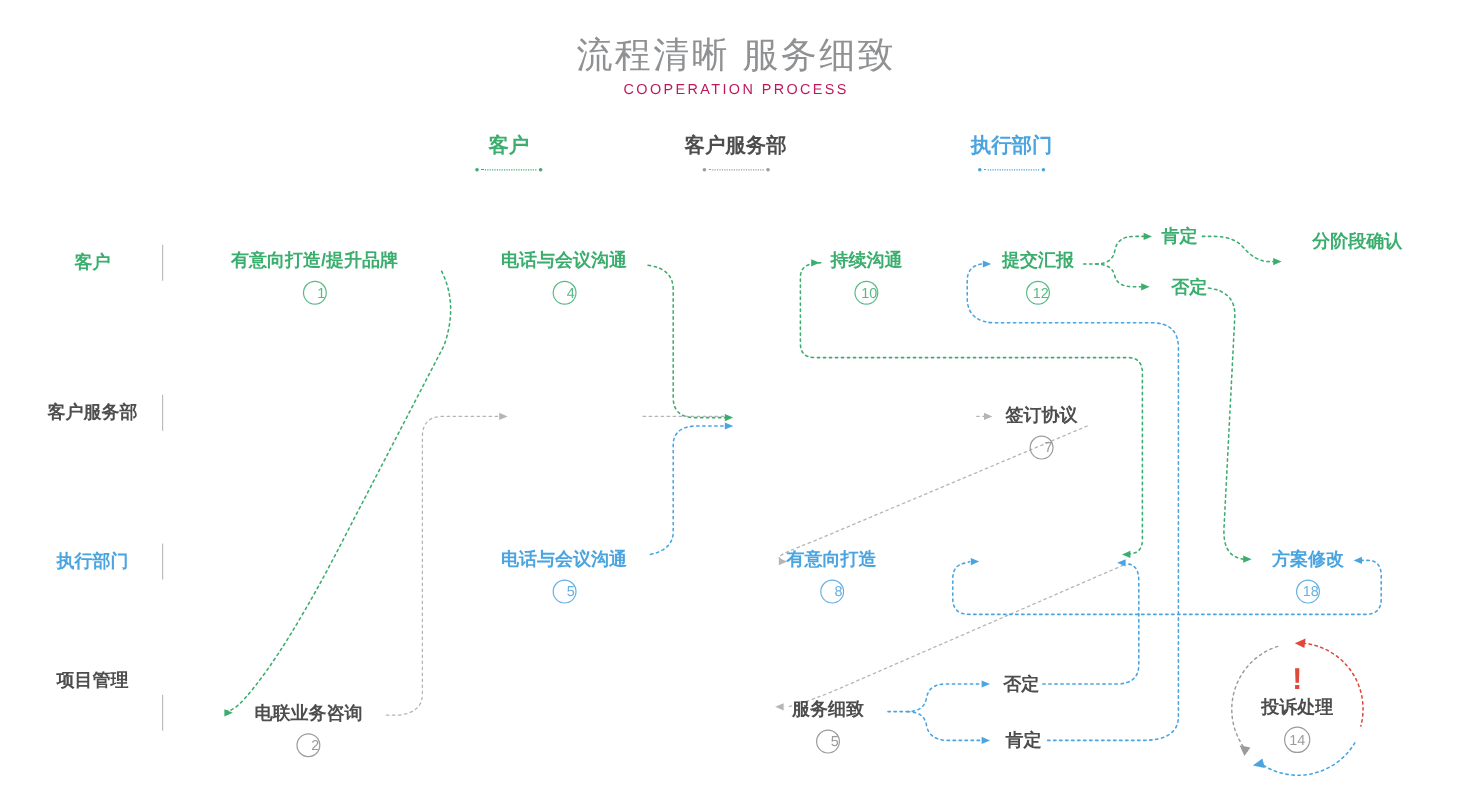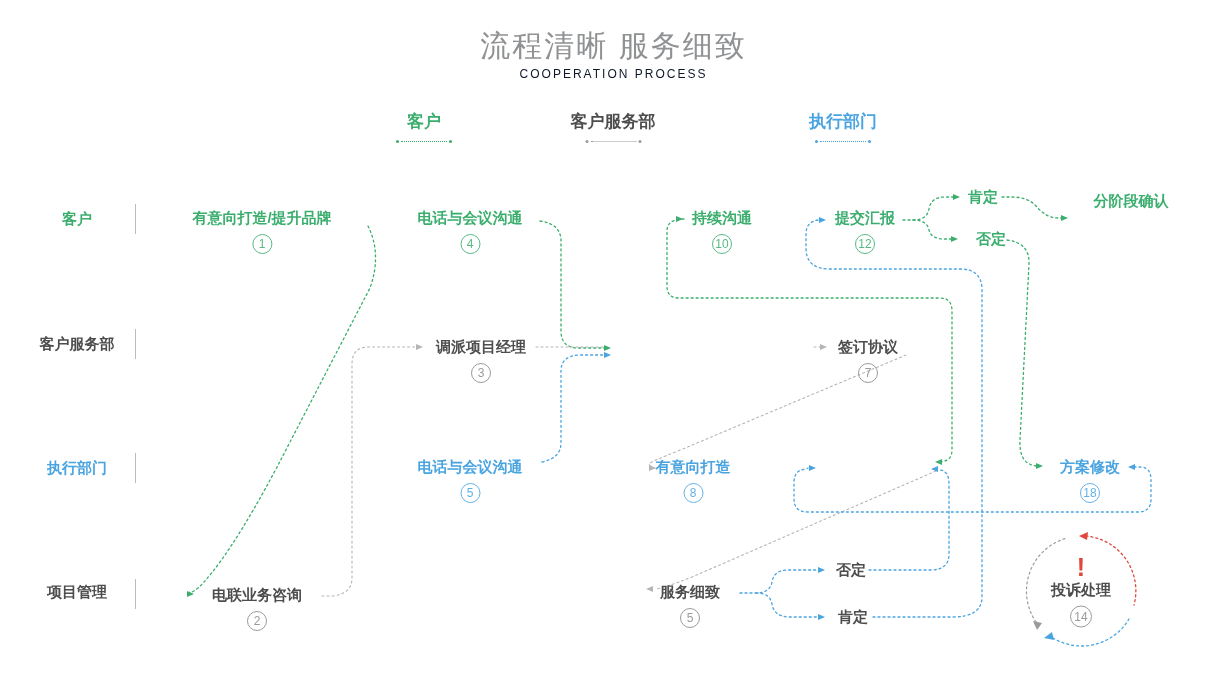--- a/index.html
+++ b/index.html
@@ -15,33 +15,33 @@
   .ln-blue{stroke:var(--blue);stroke-width:1.3}
   .ln-gray{stroke:var(--lightgray);stroke-width:1.1}
   .ln-red{stroke:var(--red);stroke-width:1.3}
   .ln-dgray{stroke:var(--gray);stroke-width:1.2}
   .ar-green{fill:var(--green)} .ar-blue{fill:var(--blue)}
   .ar-gray{fill:var(--lightgray)} .ar-red{fill:var(--red)} .ar-dgray{fill:var(--gray)}
 
   .page-title{position:absolute;left:0;top:26px;width:100%;text-align:center;
     font-size:30px;color:var(--title);letter-spacing:2px}
   .page-subtitle{position:absolute;left:0;top:67px;width:100%;text-align:center;
-    font-size:12px;color:#0f172a;letter-spacing:2px}
+    font-size:12px;color:#be185d;letter-spacing:2px}
 
   .col-header{position:absolute;transform:translateX(-50%);text-align:center;
     font-size:17px;font-weight:700;white-space:nowrap}
   .uline{margin:7px auto 0;display:flex;align-items:center;width:56px}
   .uline .dot{width:3px;height:3px;border-radius:50%;background:currentColor}
   .uline .dash{flex:1;border-top:1px dotted currentColor;margin:0 2px}
 
   .row-label{position:absolute;transform:translate(-50%,-50%);font-size:15px;
     font-weight:700;white-space:nowrap}
   .divider{position:absolute;width:1px;height:30px;background:#bcbcbc}
 
-  .node{position:absolute;transform:translateX(-50%);text-align:center;white-space:nowrap}
+  .node{position:absolute;transform:translateX(-50%);text-align:right;white-space:nowrap}
   .node .lbl{font-size:15px;font-weight:600;line-height:18px}
   .node .num{margin:7px auto 0;width:20px;height:20px;border:1px solid;border-radius:50%;
     font-size:12px;line-height:18px;font-weight:400}
   .c-green{color:var(--green)} .c-blue{color:var(--blue)} .c-dark{color:var(--dark)}
   .node.c-green .num{color:var(--green);border-color:var(--green);opacity:.85}
   .node.c-blue  .num{color:var(--blue);border-color:var(--blue);opacity:.85}
   .node.c-dark  .num{color:var(--gray);border-color:var(--gray)}
 
   .branch{position:absolute;transform:translateX(-50%);font-size:15px;font-weight:600;white-space:nowrap}
 
@@ -144,37 +144,33 @@
     <div class="uline">
         <span class="dot"></span>
         <span class="dash"></span>
         <span class="dot"></span>
       </div>
   </div>
 
   <div class="row-label c-green" style="left:77px;top:219px">客户</div>
   <div class="row-label c-dark" style="left:77px;top:344px">客户服务部</div>
   <div class="row-label c-blue" style="left:77px;top:468px">执行部门</div>
-  <div class="row-label c-dark" style="left:77px;top:592px">项目管理</div>
+  <div class="row-label c-dark" style="left:77px;top:567px">项目管理</div>
   <div class="divider" style="left:135px;top:204px"></div>
   <div class="divider" style="left:135px;top:329px"></div>
   <div class="divider" style="left:135px;top:453px"></div>
   <div class="divider" style="left:135px;top:579px"></div>
 
   <div class="node c-green" style="left:262px;top:209px">
     <div class="lbl">有意向打造/提升品牌</div>
     <div class="num">1</div>
   </div>
   <div class="node c-dark" style="left:257px;top:586px">
     <div class="lbl">电联业务咨询</div>
     <div class="num">2</div>
-  </div>
-  <div class="node c-dark" style="left:481px;top:338px">
-    <div class="lbl">调派项目经理</div>
-    <div class="num">3</div>
   </div>
   <div class="node c-green" style="left:470px;top:209px">
     <div class="lbl">电话与会议沟通</div>
     <div class="num">4</div>
   </div>
   <div class="node c-blue" style="left:470px;top:458px">
     <div class="lbl">电话与会议沟通</div>
     <div class="num">5</div>
   </div>
   <div class="node c-dark" style="left:868px;top:338px">

